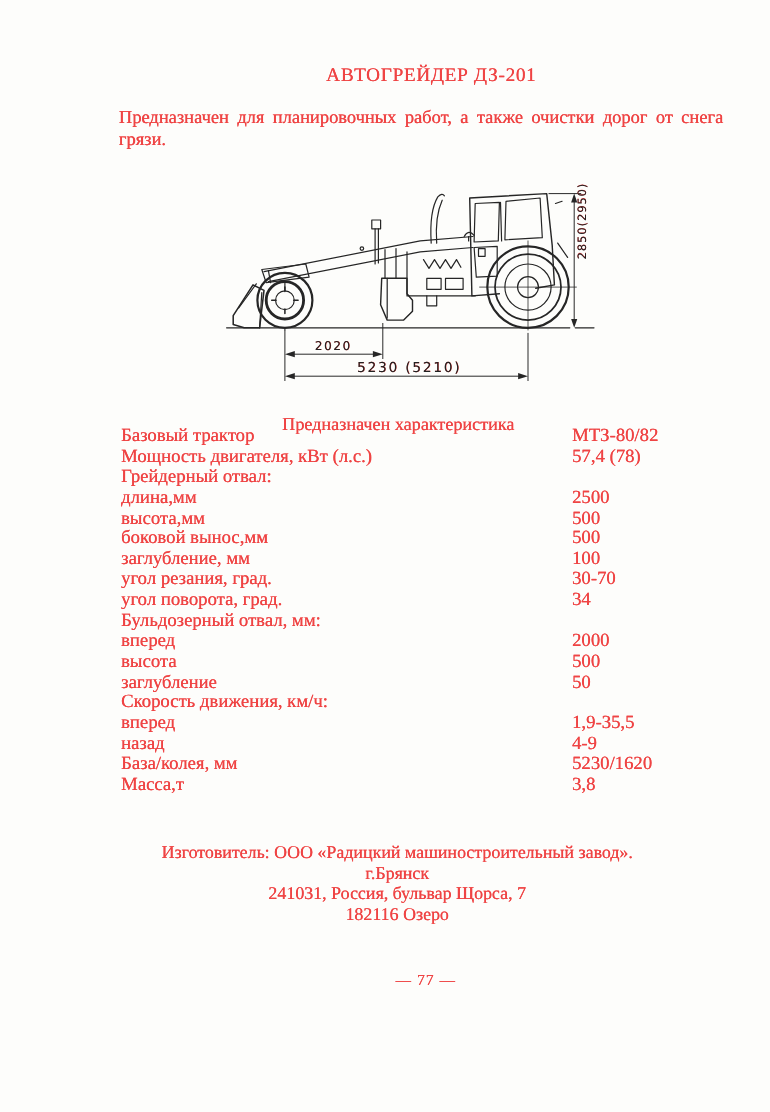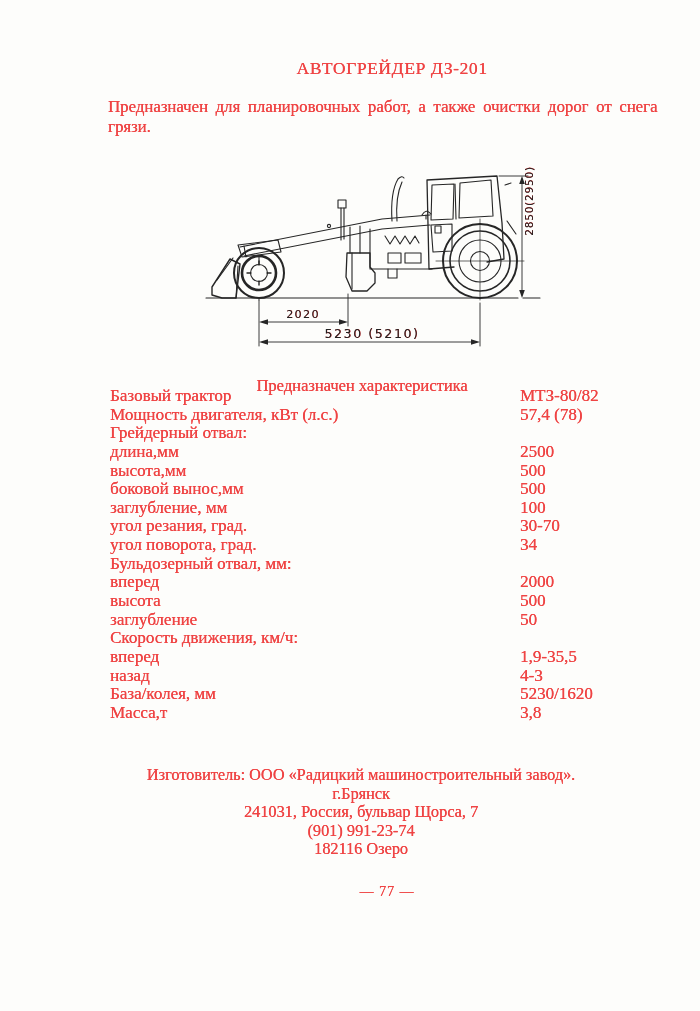--- a/index.html
+++ b/index.html
@@ -153,28 +153,27 @@
       <div class="spec-row"><span class="spec-label">боковой вынос,мм</span><span class="spec-value">500</span></div>
       <div class="spec-row"><span class="spec-label">заглубление, мм</span><span class="spec-value">100</span></div>
       <div class="spec-row"><span class="spec-label">угол резания, град.</span><span class="spec-value">30-70</span></div>
       <div class="spec-row"><span class="spec-label">угол поворота, град.</span><span class="spec-value">34</span></div>
       <div class="spec-row"><span class="spec-label">Бульдозерный отвал, мм:</span><span class="spec-value"></span></div>
       <div class="spec-row"><span class="spec-label">вперед</span><span class="spec-value">2000</span></div>
       <div class="spec-row"><span class="spec-label">высота</span><span class="spec-value">500</span></div>
       <div class="spec-row"><span class="spec-label">заглубление</span><span class="spec-value">50</span></div>
       <div class="spec-row"><span class="spec-label">Скорость движения, км/ч:</span><span class="spec-value"></span></div>
       <div class="spec-row"><span class="spec-label">вперед</span><span class="spec-value">1,9-35,5</span></div>
-      <div class="spec-row"><span class="spec-label">назад</span><span class="spec-value">4-3</span></div>
+      <div class="spec-row"><span class="spec-label">назад</span><span class="spec-value">4-9</span></div>
       <div class="spec-row"><span class="spec-label">База/колея, мм</span><span class="spec-value">5230/1620</span></div>
       <div class="spec-row"><span class="spec-label">Масса,т</span><span class="spec-value">3,8</span></div>
     </div>
 
   <div class="manufacturer">
       <div class="mfg-line">Изготовитель: ООО «Радицкий машиностроительный завод».</div>
       <div class="mfg-line">г.Брянск</div>
       <div class="mfg-line">241031, Россия, бульвар Щорса, 7</div>
-      <div class="mfg-line">(901) 991-23-74</div>
       <div class="mfg-line">182116 Озеро</div>
     </div>
 
   <div class="page-number">— 77 —</div>
 
 </div>
 
 </body></html>

